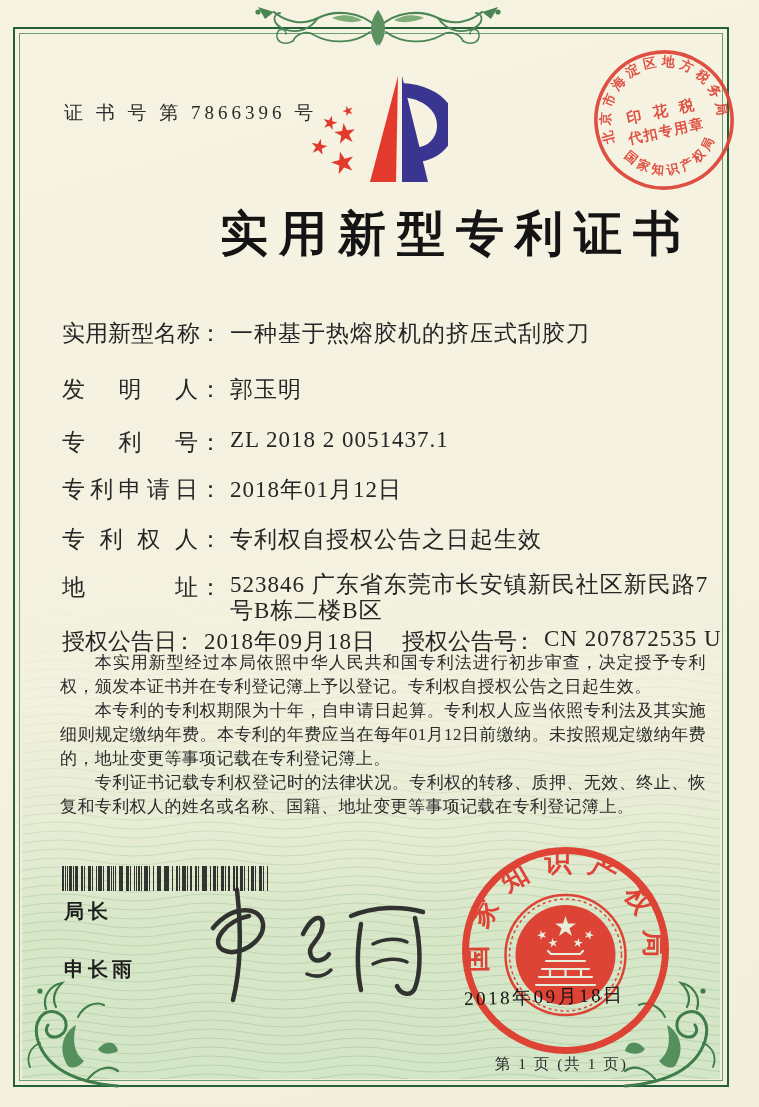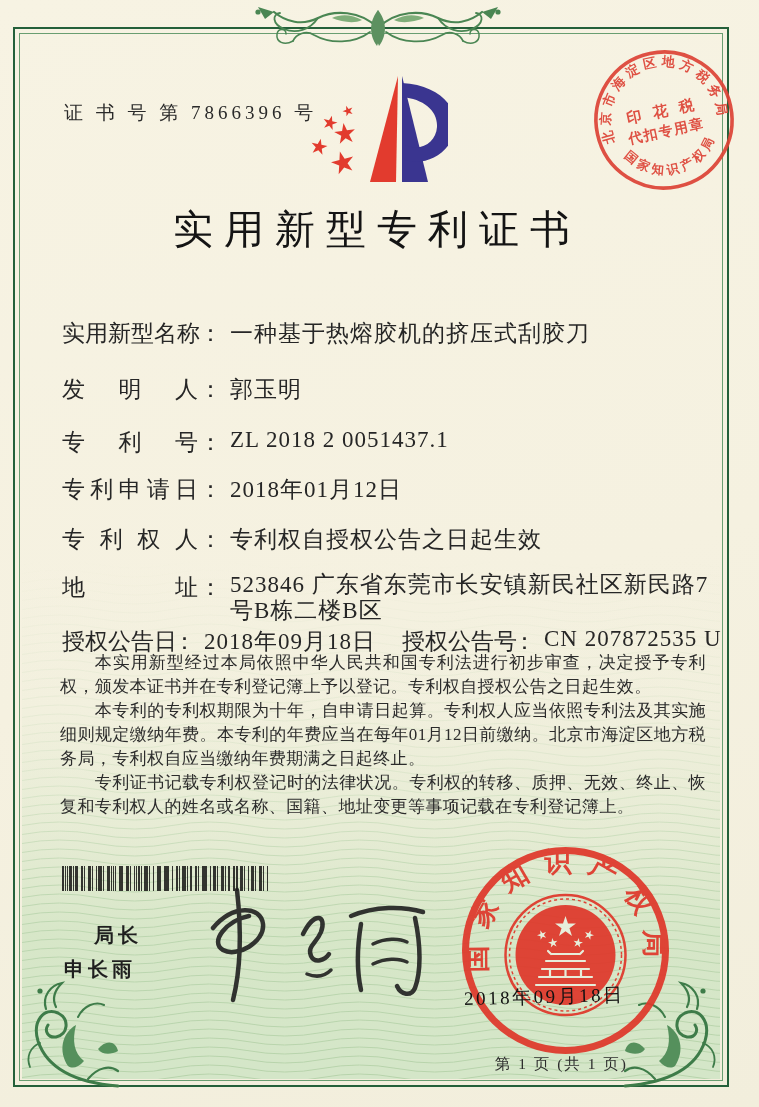--- a/index.html
+++ b/index.html
@@ -16,43 +16,43 @@
   
   .tint{position:absolute;left:22px;top:560px;right:39px;bottom:28px;
     background:linear-gradient(180deg,rgba(217,233,205,0) 0%,rgba(217,233,205,0.10) 28%,rgba(214,231,200,0.45) 52%,rgba(210,229,196,0.85) 72%,#d4e6c8 100%);}
   .waves{position:absolute;left:22px;top:560px;right:39px;bottom:28px;
     -webkit-mask-image:linear-gradient(180deg,transparent 0%,rgba(0,0,0,.25) 40%,rgba(0,0,0,.8) 65%,#000 100%);
             mask-image:linear-gradient(180deg,transparent 0%,rgba(0,0,0,.25) 40%,rgba(0,0,0,.8) 65%,#000 100%);}
   
   .cert-no{position:absolute;left:64px;top:100px;font-size:19px;letter-spacing:4px;color:#2a2a2a;}
   .logo{position:absolute;left:298px;top:70px;width:150px;height:118px;}
   .tax-stamp{position:absolute;left:588px;top:44px;width:152px;height:152px;transform:rotate(-12deg);opacity:.92;z-index:5;}
-  .title{position:absolute;left:62px;top:202px;width:630px;text-align:center;
-    font-size:40px;font-weight:400;letter-spacing:11px;color:#141414;}
+  .title{position:absolute;left:62px;top:202px;width:630px;text-align:right;
+    font-size:48px;font-weight:700;letter-spacing:11px;color:#141414;}
   
   .row{position:absolute;left:62px;font-size:23px;color:#262626;white-space:nowrap;}
   .f-label{display:inline-block;width:136px;text-align:justify;text-align-last:justify;vertical-align:top;}
   .colon{display:inline-block;margin:0 8px 0 1px;vertical-align:top;}
   .f-value{display:inline-block;vertical-align:top;letter-spacing:1px;}
   .row.addr{white-space:normal;}
   .row.addr .f-value{width:495px;line-height:26px;word-break:break-all;}
   .grant-right{position:absolute;left:340px;top:0;white-space:nowrap;}
   .grant-right .f-label{width:110px;}
   
   .body-text{position:absolute;left:60px;top:651px;width:646px;font-size:17px;line-height:24px;
     text-align:justify;color:#2b2b2b;letter-spacing:.4px;}
   .body-text p{margin:0;text-indent:2.05em;}
   
   .barcode{position:absolute;left:62px;top:866px;width:207px;height:25px;opacity:.88;
     background:
       repeating-linear-gradient(90deg,#1c1c1a 0 2px,transparent 2px 3px,#1c1c1a 3px 4px,transparent 4px 7px,#1c1c1a 7px 10px,transparent 10px 11px,#1c1c1a 11px 12px,transparent 12px 15px,#1c1c1a 15px 16px,transparent 16px 19px),
       repeating-linear-gradient(90deg,transparent 0 5px,#1c1c1a 5px 6px,transparent 6px 13px,#1c1c1a 13px 15px,transparent 15px 23px);}
   .signer{position:absolute;left:64px;font-family:"Liberation Sans","DejaVu Sans",sans-serif;
     font-weight:600;font-size:20px;letter-spacing:4px;color:#1f1f1f;}
-  .signer.t1{top:922px;margin-left:30px;} .signer.t2{top:956px;}
+  .signer.t1{top:898px;} .signer.t2{top:956px;}
   .signature{position:absolute;left:175px;top:876px;width:270px;height:132px;z-index:4;}
   .seal{position:absolute;left:458px;top:843px;width:215px;height:215px;z-index:3;opacity:.93;}
   .seal-date{position:absolute;left:464px;top:984px;font-size:19px;letter-spacing:2.5px;color:#111;
     z-index:4;transform:rotate(-1.5deg);}
   .footer{position:absolute;left:62px;top:1054px;width:566px;text-align:right;font-size:15.5px;
     letter-spacing:2px;color:#2d2d2d;}
   
   .top-orn{position:absolute;left:246px;top:2px;width:264px;height:48px;z-index:2;}
   .corner{position:absolute;width:104px;height:122px;z-index:2;}
   .corner.bl{left:18px;bottom:16px;}
@@ -185,21 +185,21 @@
     <span>
       <span class="f-label" style="width:110px">授权公告日</span><span class="colon">：</span><span class="f-value">2018年09月18日</span>
     </span>
     <span class="grant-right">
       <span class="f-label">授权公告号</span><span class="colon">：</span><span class="f-value">CN 207872535 U</span>
     </span>
   </div>
 
   <div class="body-text">
     <p>本实用新型经过本局依照中华人民共和国专利法进行初步审查，决定授予专利权，颁发本证书并在专利登记簿上予以登记。专利权自授权公告之日起生效。</p>
-    <p>本专利的专利权期限为十年，自申请日起算。专利权人应当依照专利法及其实施细则规定缴纳年费。本专利的年费应当在每年01月12日前缴纳。北京市海淀区地方税务局，专利权自应当缴纳年费期满之日起终止。</p>
+    <p>本专利的专利权期限为十年，自申请日起算。专利权人应当依照专利法及其实施细则规定缴纳年费。本专利的年费应当在每年01月12日前缴纳。未按照规定缴纳年费的，地址变更等事项记载在专利登记簿上。</p>
     <p>专利证书记载专利权登记时的法律状况。专利权的转移、质押、无效、终止、恢复和专利权人的姓名或名称、国籍、地址变更等事项记载在专利登记簿上。</p>
   </div>
 
   <div class="barcode"></div>
 
   <div class="signer t1">局长</div>
   <div class="signer t2">申长雨</div>
 
   <div class="signature">
     <svg viewBox="0 0 270 132" width="270" height="132">

